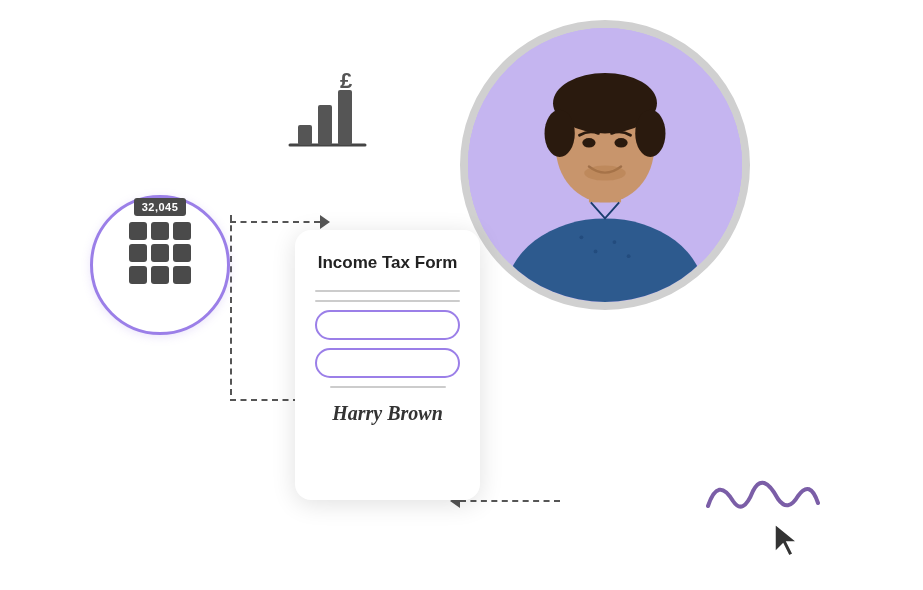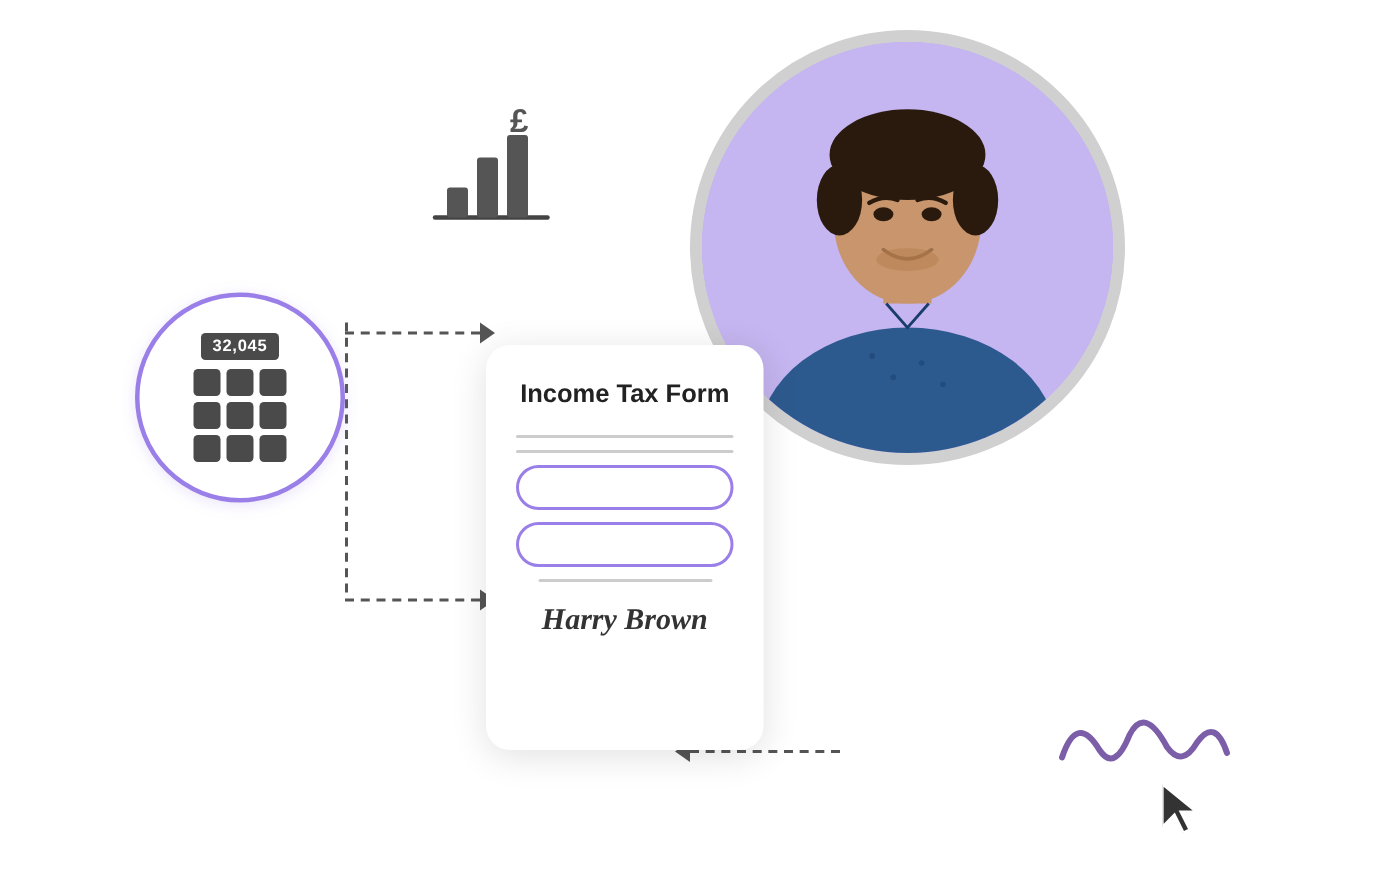--- a/index.html
+++ b/index.html
@@ -35,21 +35,20 @@
       top: 195px;
       left: 90px;
       width: 140px;
       height: 140px;
       border-radius: 50%;
       border: 3px solid #9b7fe8;
       background: #ffffff;
       display: flex;
       flex-direction: column;
       align-items: center;
-      justify-content: center;
       box-shadow: 0 2px 10px rgba(155,127,232,0.2);
     }
     .calculator-display {
       background: #4a4a4a;
       color: #ffffff;
       font-size: 11px;
       font-weight: bold;
       padding: 3px 8px;
       border-radius: 3px;
       margin-bottom: 6px;
@@ -116,21 +115,20 @@
       width: 185px;
       height: 270px;
       background: #ffffff;
       border-radius: 16px;
       box-shadow: 0 4px 24px rgba(0,0,0,0.12);
       padding: 22px 20px 18px;
       display: flex;
       flex-direction: column;
       align-items: center;
       z-index: 10;
-      margin-left: 29px;
     }
     .tax-form-title {
       font-size: 17px;
       font-weight: 700;
       color: #222;
       text-align: center;
       margin-bottom: 16px;
       line-height: 1.3;
     }
     .form-line {

